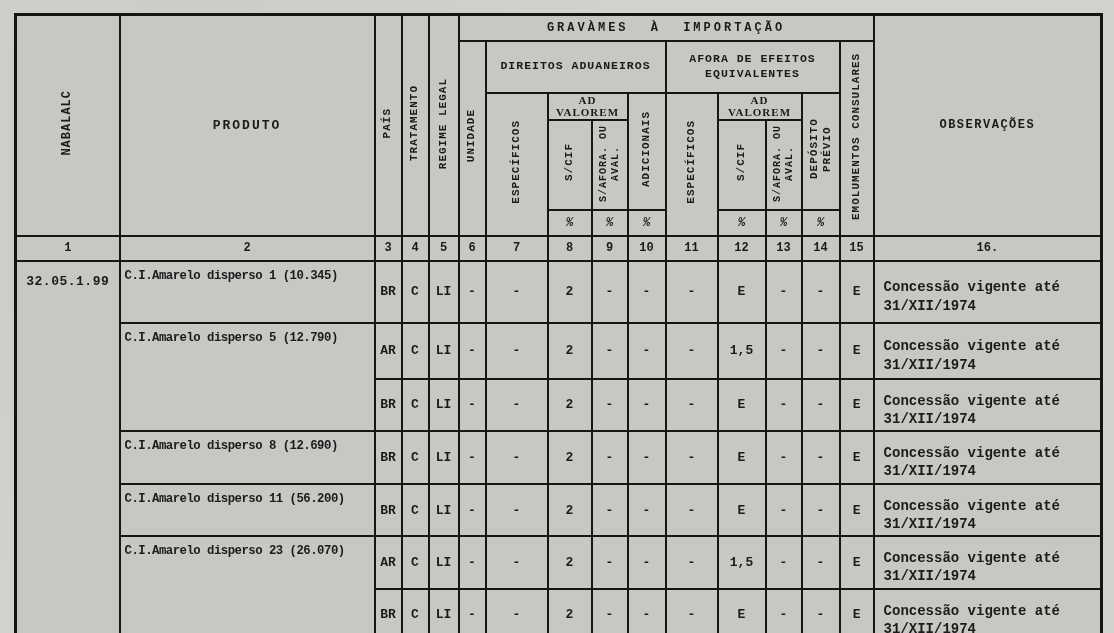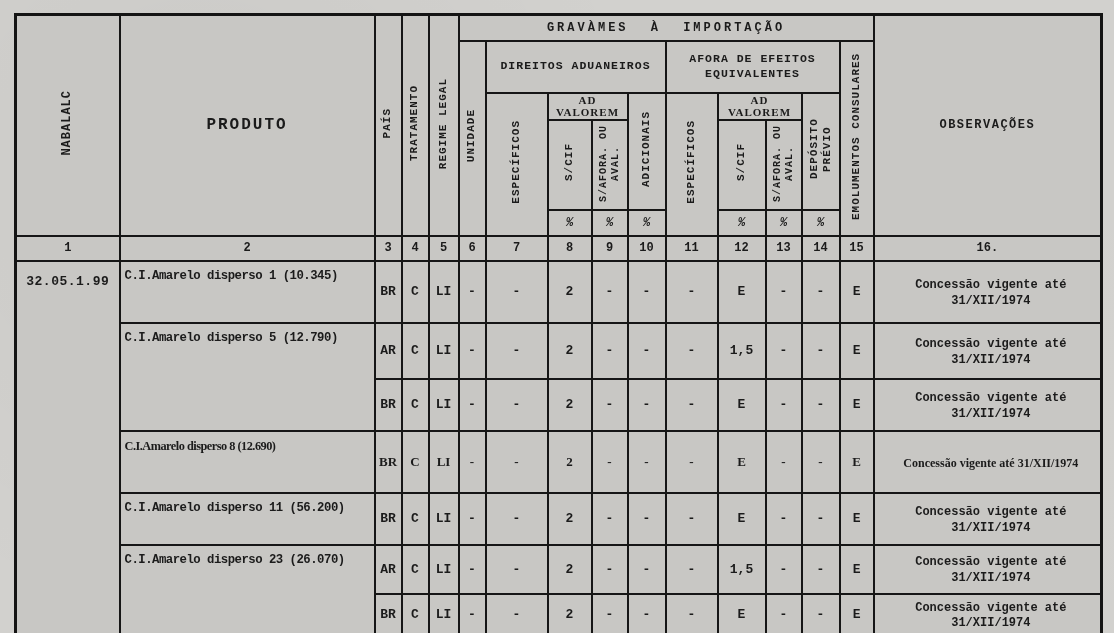--- a/index.html
+++ b/index.html
@@ -32,44 +32,44 @@
     overflow:hidden;
   }
   
   tr.h-band1{height:26px;}
   tr.h-band2{height:52px;}
   tr.h-adv{height:27px;}
   tr.h-sub{height:85px;}
   tr.h-pct{height:26px;}
   tr.h-num{height:25px;}
   tr.h-ra{height:62px;} tr.h-rb{height:56px;} tr.h-rc{height:52px;}
-  tr.h-rd{height:62px;font-family:Liberation Serif, serif;} tr.h-re{height:52px;} tr.h-rf{height:49px;} tr.h-rg{height:41px;}
+  tr.h-rd{height:53px;} tr.h-re{height:52px;} tr.h-rf{height:49px;} tr.h-rg{height:41px;}
   
   .rot{
     display:inline-block;
     writing-mode:vertical-rl;
     transform:rotate(180deg);
     line-height:1.05;
     font-size:11px;
     letter-spacing:1px;
     white-space:normal;
   }
   .rot.wrap2-afora{height:84px;font-size:10px;line-height:1.15;}
   .rot.wrap2-dep{height:100px;line-height:1.15;}
   .rot.wrap2-emol{height:170px;line-height:1.15;}
   .gravames{font-size:12px;letter-spacing:3px;word-spacing:12px;}
   .bandlbl{font-size:11.5px;letter-spacing:1px;line-height:1.25;}
   .advlbl{font-size:11px;letter-spacing:1px;font-family:Liberation Serif, serif;}
   .pct{font-size:12px;font-style:italic;}
   .num{font-size:12px;}
   .nabcell{vertical-align:top;padding-top:12px;font-size:13px;letter-spacing:0.5px;}
-  .hdr-produto{font-size:16px;letter-spacing:2px;}
+  .hdr-produto{font-size:13px;letter-spacing:2px;}
   .hdr-obs{font-size:12px;letter-spacing:1.5px;}
   .prodcell{text-align:left;vertical-align:top;padding:7px 2px 0 4px;font-size:12.3px;letter-spacing:-0.5px;white-space:nowrap;}
-  .obscell{text-align:center;vertical-align:middle;padding:6px 2px 2px 9px;font-size:12px;line-height:1.3;}
+  .obscell{text-align:left;vertical-align:middle;padding:12px 2px 2px 9px;font-size:14px;line-height:1.3;}
   .val{font-size:13px;}
   .dash{font-size:13px;font-weight:900;}
 </style>
 </head>
 <body>
 
 <table class="doc">
   <colgroup>
     <col style="width:104px">
       <col style="width:255px">

